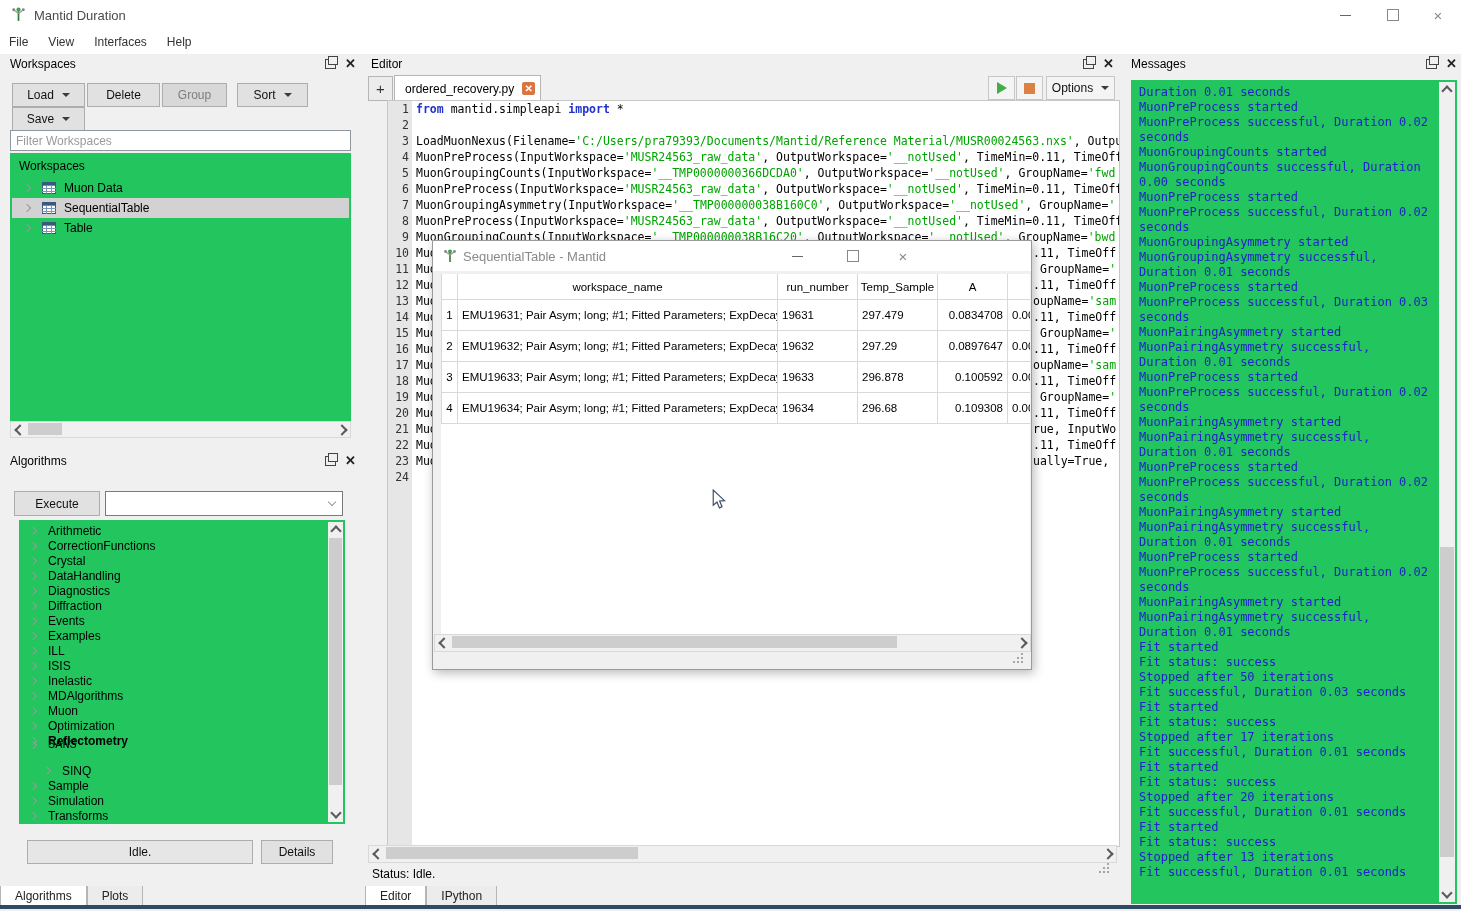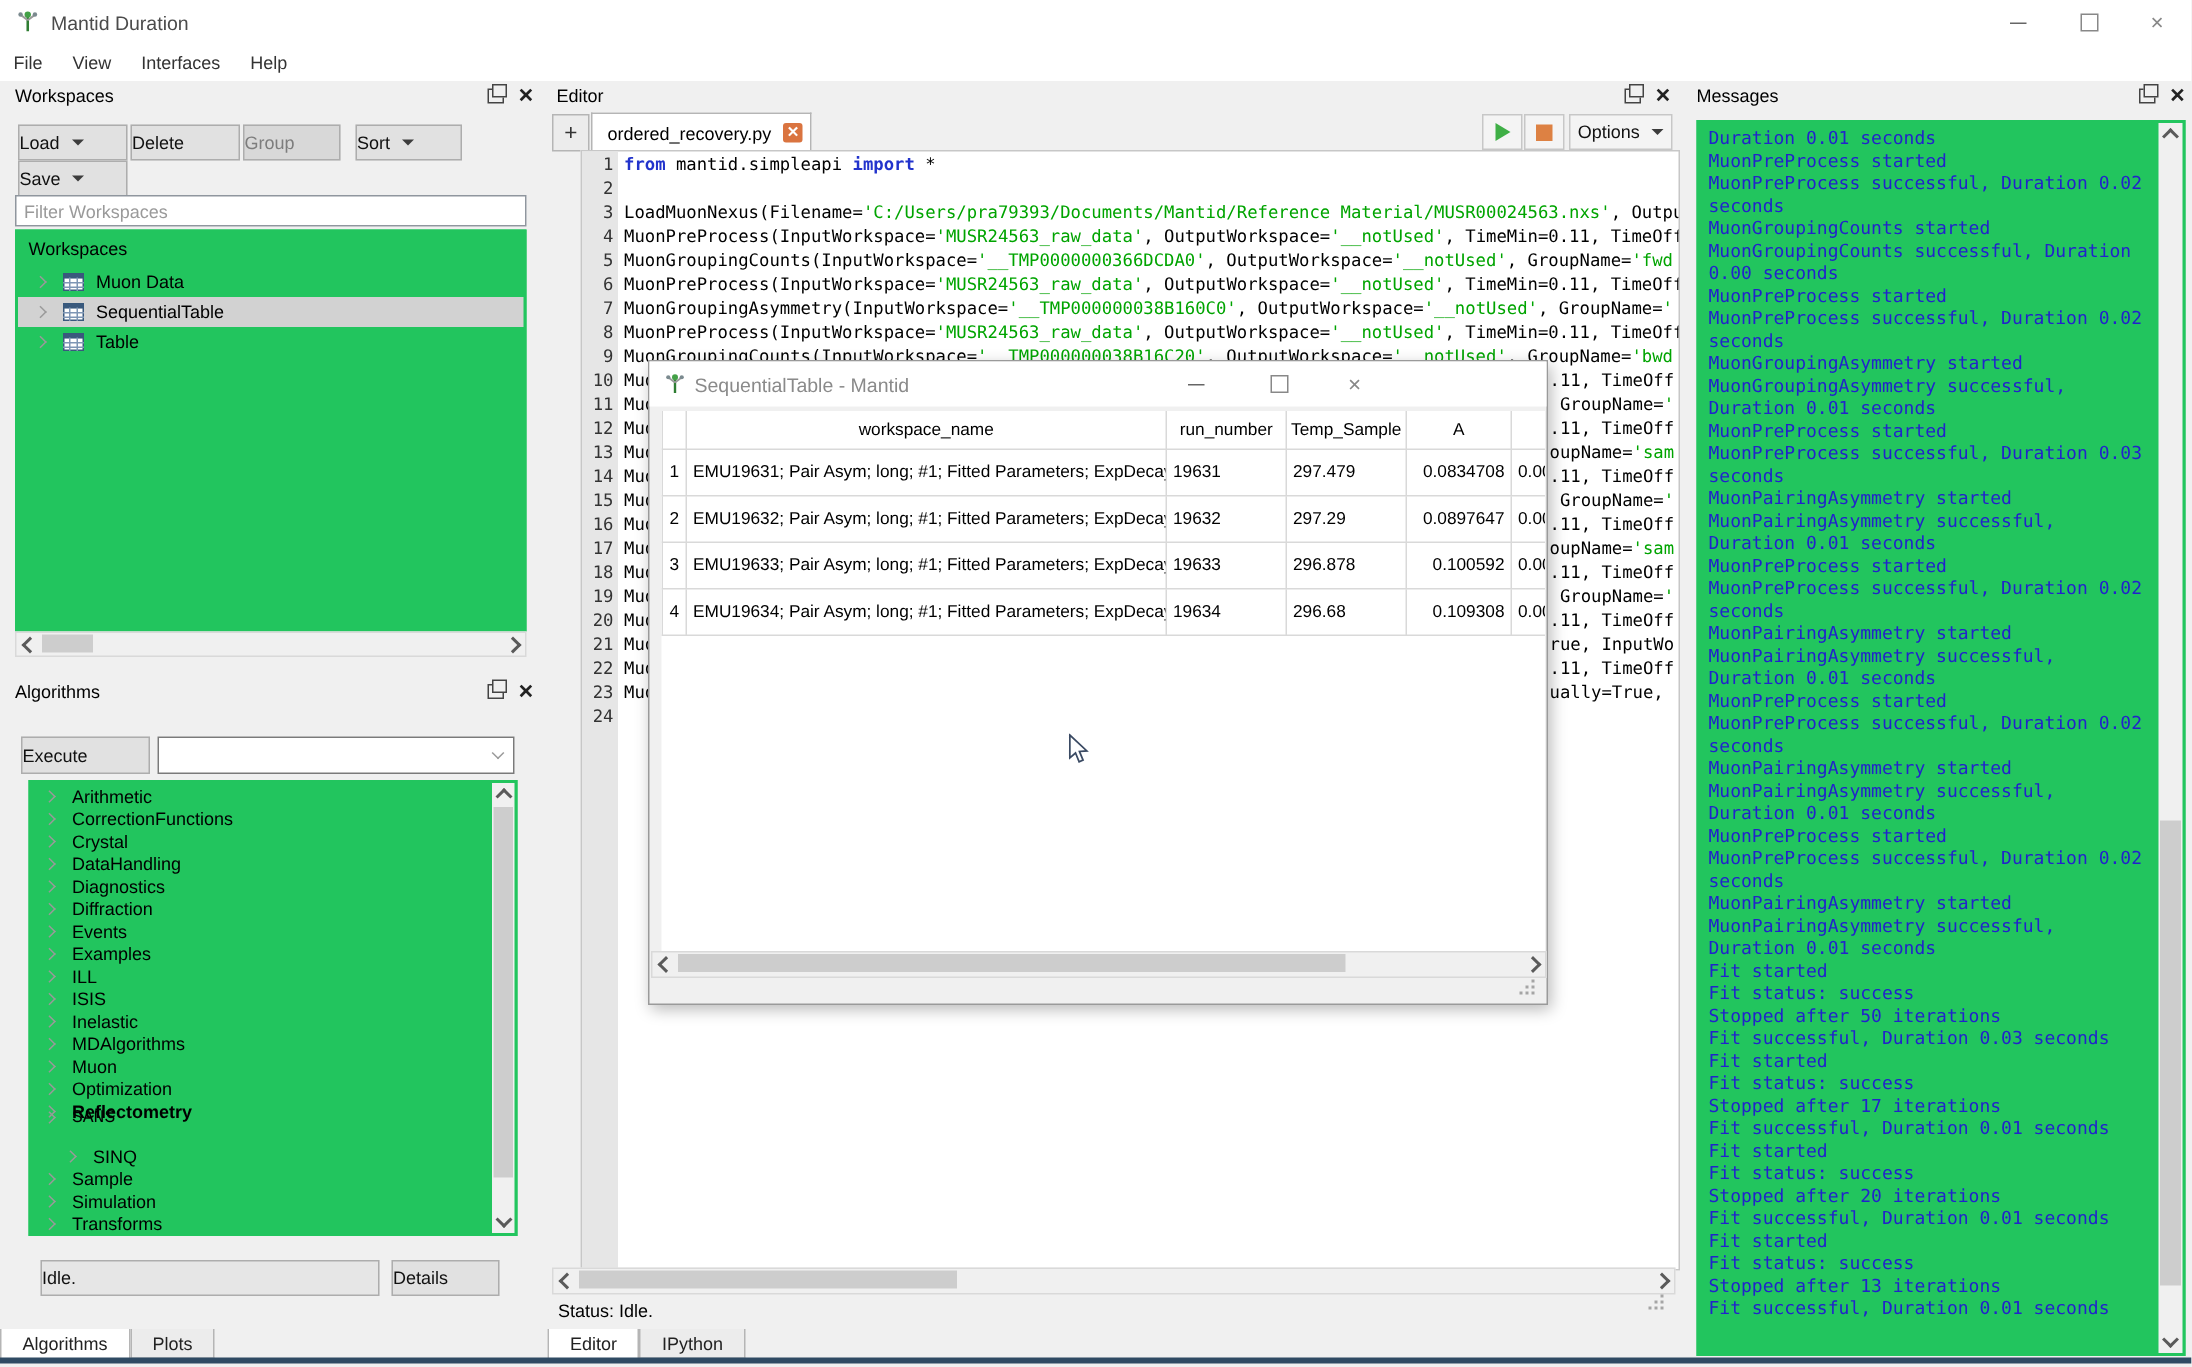--- a/index.html
+++ b/index.html
@@ -24,21 +24,21 @@
   
   .dock{position:absolute;background:#f0f0f0;}
   .dock-header{position:absolute;left:0;top:0;right:0;height:18px;background:#f0f0f0;}
   .dock-title{position:absolute;left:6px;top:2px;font-size:12px;color:#000;}
   .dock-icons{position:absolute;right:4px;top:2px;display:flex;gap:9px;align-items:center;}
   .float-ic{position:relative;width:9px;height:8px;border:1px solid #444;background:#f0f0f0;}
   .float-ic::before{content:'';position:absolute;left:2px;top:-4px;width:8px;height:7px;border:1px solid #444;background:#f0f0f0;}
   .close-ic{font-size:13px;font-weight:bold;color:#222;line-height:1;}
 
   .box{background:#22c55e;border:1px solid #22c55e;position:absolute;}
-  .btn{position:absolute;background:#e1e1e1;border:1px solid #adadad;display:flex;align-items:center;font-size:12px;color:#111;}
+  .btn{position:absolute;background:#e1e1e1;border:1px solid #adadad;display:flex;align-items:center;justify-content:center;font-size:12px;color:#111;}
   .btn.disabled{background:#d8d8d8;color:#7d7d7d;}
   .tri-down{width:0;height:0;border-left:4px solid transparent;border-right:4px solid transparent;border-top:4px solid #3c3c3c;margin-left:8px;}
 
   
   .sb{position:absolute;background:#f0f0f0;border:1px solid #d9d9d9;}
   .sb-thumb{position:absolute;background:#cdcdcd;}
   .sb-ar{position:absolute;width:15px;height:15px;display:flex;align-items:center;justify-content:center;}
   .chev{width:6px;height:6px;border-right:2px solid #5a5a5a;border-bottom:2px solid #5a5a5a;}
   .chev.left{transform:rotate(135deg);margin-left:2px;}
   .chev.right{transform:rotate(-45deg);margin-right:2px;}

